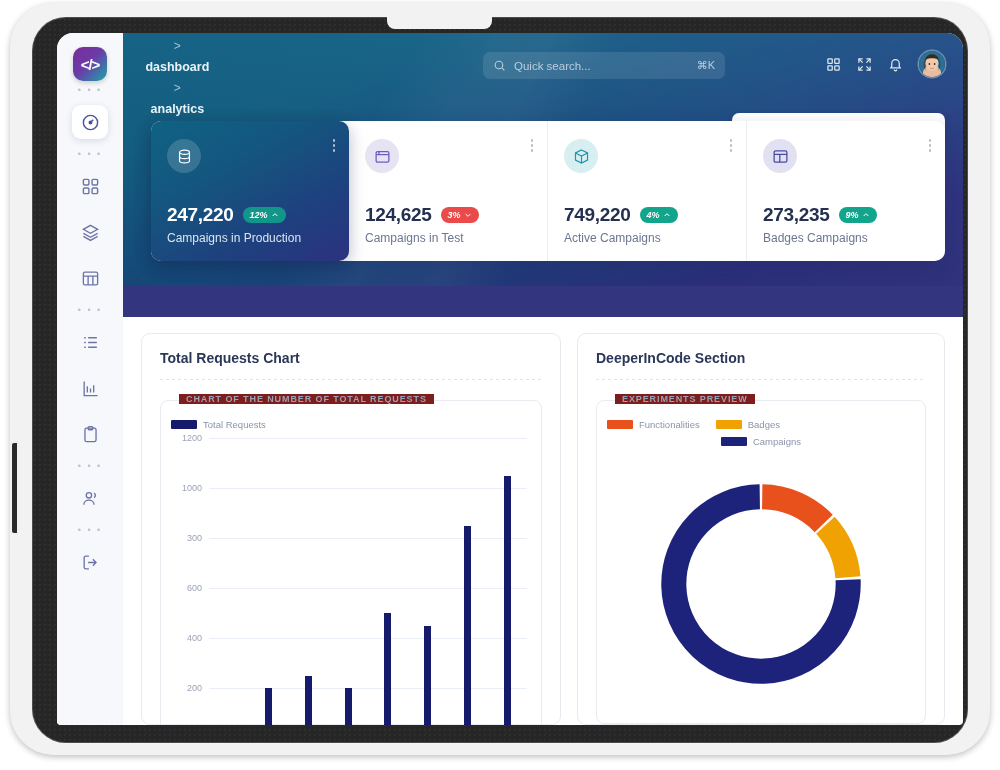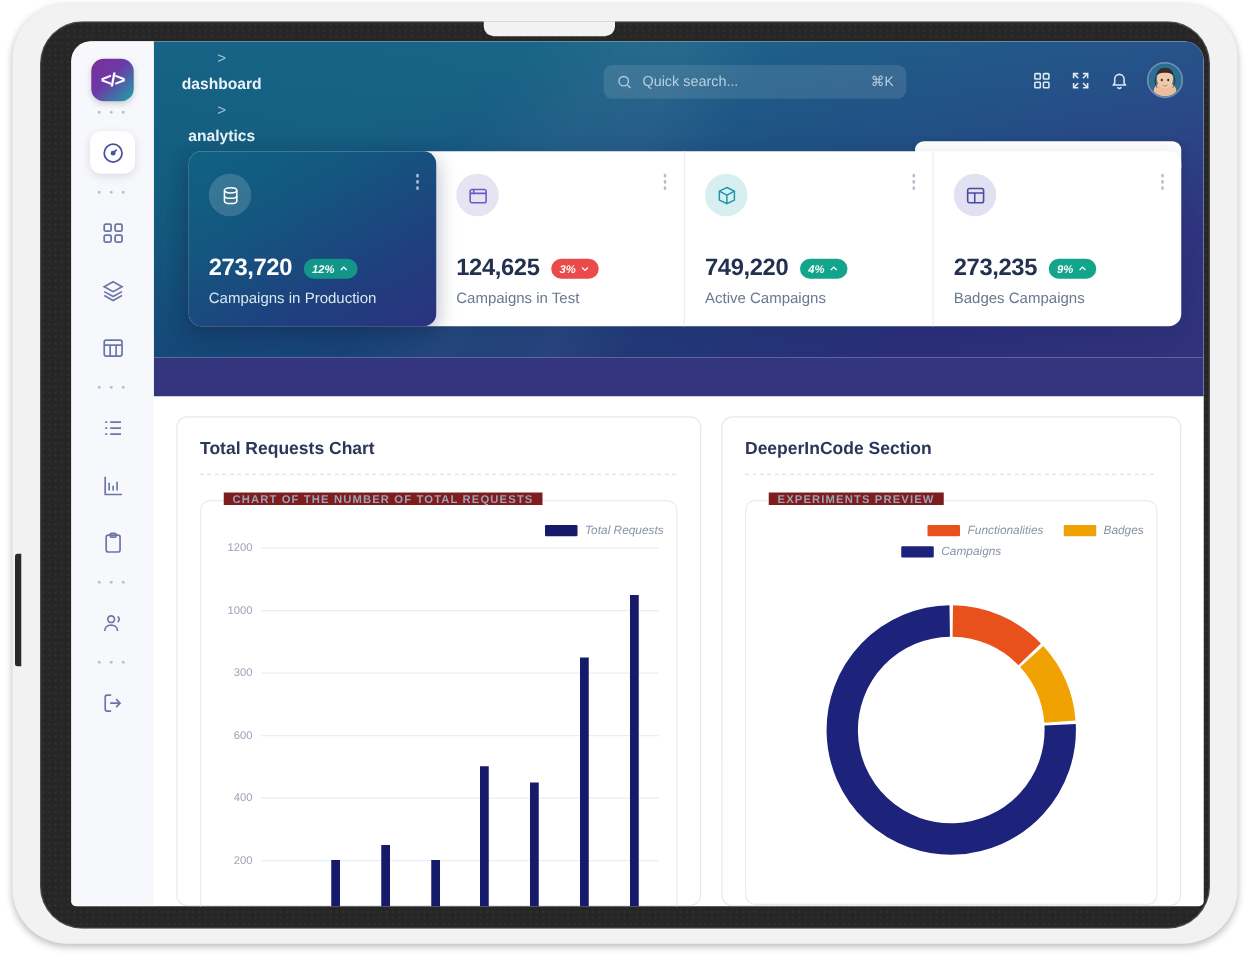--- a/index.html
+++ b/index.html
@@ -223,22 +223,22 @@
   .fieldset {
     margin-top: 20px; border: 1px solid #e9ebf1; border-radius: 8px;
     position: relative; padding: 18px 10px 10px 10px;
   }
   .fieldset-legend {
     position: absolute; top: -7px; left: 18px;
     background: #7f1d1d; padding: 0 7px;
     font-size: 9px; letter-spacing: .9px; color: #98a2b8; font-weight: bold;
   }
   .chart-legend {
-    display: flex; flex-wrap: wrap; justify-content: flex-end;
-    gap: 6px 16px; margin-bottom: 8px; font-style: italic;
+    display: flex; flex-wrap: wrap; justify-content: flex-start;
+    gap: 6px 16px; margin-bottom: 8px;
   }
   .legend-item { display: flex; align-items: center; gap: 6px; }
   .legend-swatch { width: 26px; height: 9px; border-radius: 1px; display: block; }
   .legend-text { font-size: 9.5px; color: #8a94a8; }
 
   
   #bar-chart-wrap { position: relative; height: 300px; }
   .bar-ylabel {
     position: absolute; right: 100%; margin-right: 7px;
     transform: translateY(-50%);
@@ -444,21 +444,21 @@
             <path d="M5 12c0 1.7 3.1 3 7 3s7-1.3 7-3"></path>
           </svg>
         </div>
         <div class="kpi-dots">
             <i></i>
             <i></i>
             <i></i>
           </div>
         <div>
           <div class="kpi-valrow">
-            <span class="kpi-value">273,720</span>
+            <span class="kpi-value">247,220</span>
             <span class="kpi-badge up">
               <span>12%</span>
               <svg viewBox="0 0 24 24" width="8" height="8" fill="none" stroke="currentColor" stroke-width="3">
                   <path d="M5 15l7-7 7 7"></path>
                 </svg>
             </span>
           </div>
           <div class="kpi-label">Campaigns in Production</div>
         </div>
       </div>

